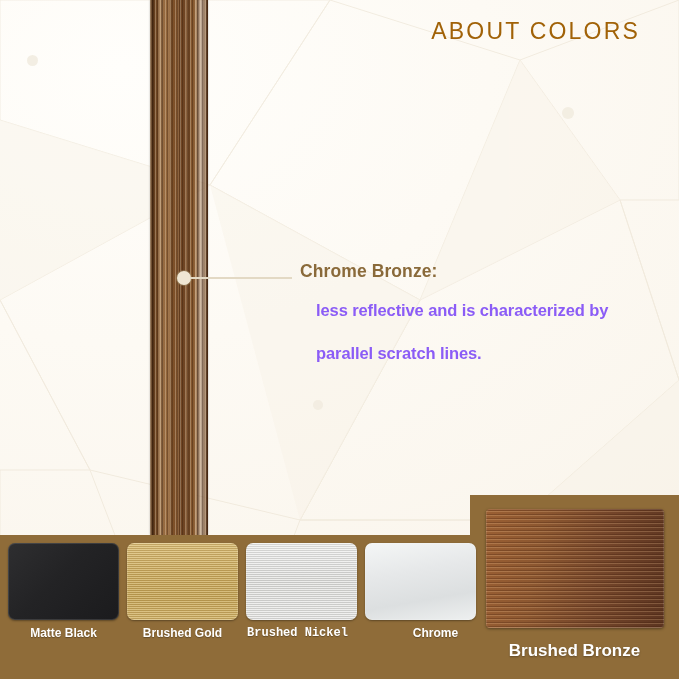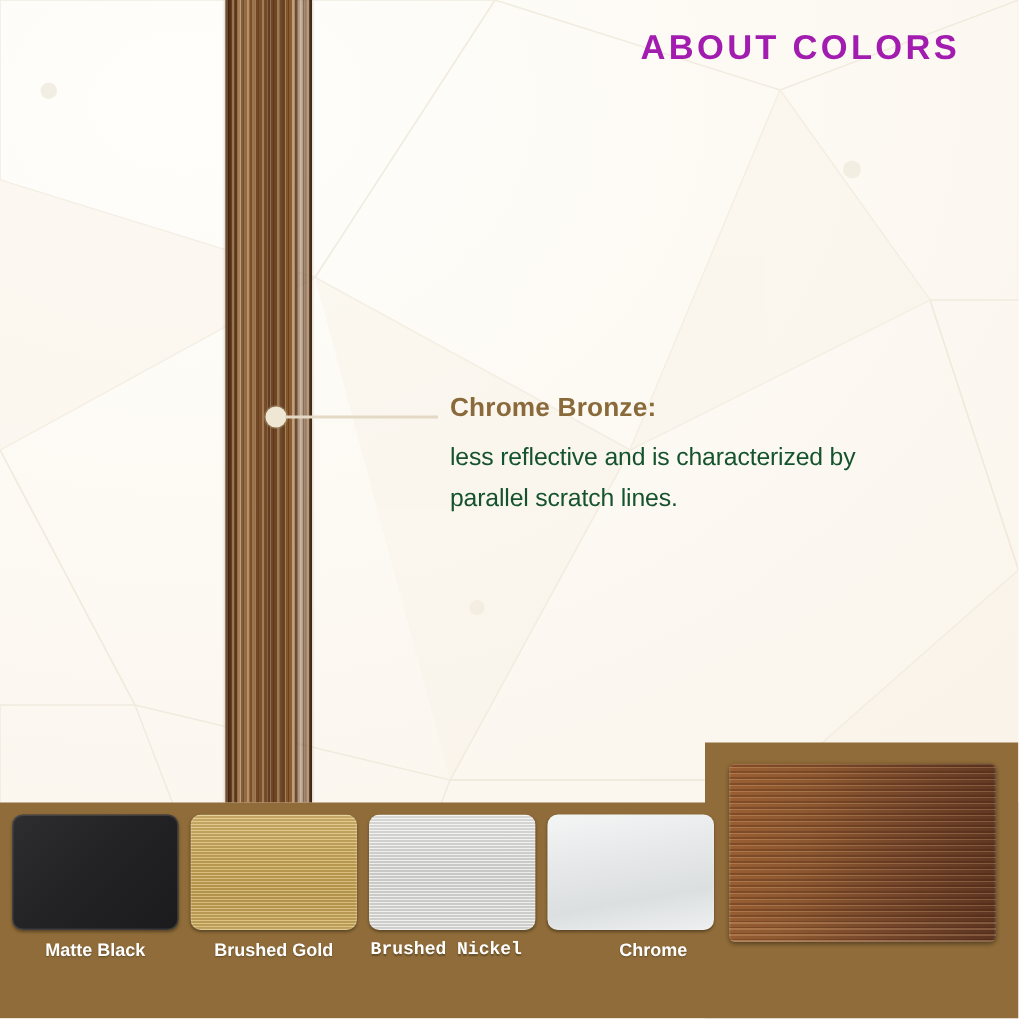--- a/index.html
+++ b/index.html
@@ -57,28 +57,29 @@
     background:#e3d9c4;
   }
 
   
   #text-block{position:absolute;left:300px;top:262px;width:360px;}
   #callout-title{
     font-size:17.5px;font-weight:bold;color:#8a6a3a;letter-spacing:.1px;
     margin:0 0 11px 0;line-height:1.1;
   }
   .body-line{
-    font-size:16.5px;color:#14532d;line-height:1.62;margin:0;
+    font-size:16.5px;color:#8b5cf6;line-height:1.62;margin:16px;
     letter-spacing:-.1px;
+    font-weight:bold;
   }
 
   
   #page-title{
     position:absolute;right:39px;top:18px;
-    font-size:23px;font-weight:bold;color:#a21caf;
+    font-size:23px;font-weight:normal;color:#a16207;
     letter-spacing:2.2px;white-space:nowrap;
   }
 
   
   #footer-bar{
     position:absolute;left:0;bottom:0;width:679px;height:144px;
     background:#8f6c39;
   }
   #bronze-panel{
     position:absolute;left:470px;bottom:0;width:209px;height:184px;
@@ -188,14 +189,15 @@
   <div class="swatch s-gold" style="left:127px;top:543px;width:111px;height:77px;"></div>
   <div class="swatch s-nickel" style="left:246px;top:543px;width:111px;height:77px;"></div>
   <div class="swatch s-chrome" style="left:365px;top:543px;width:111px;height:77px;"></div>
 
   <div class="sw-label" style="left:8px;top:626px;width:111px;">Matte Black</div>
   <div class="sw-label" style="left:127px;top:626px;width:111px;text-align:center;">Brushed Gold</div>
   <div class="sw-label" style="left:242px;top:626px;width:111px;font-family:Liberation Mono, monospace;">Brushed Nickel</div>
   <div class="sw-label" style="left:380px;top:626px;width:111px;">Chrome</div>
 
   <div id="bronze-swatch" class="s-bronze"></div>
+  <div id="bronze-label">Brushed Bronze</div>
 
 </div>
 
 </body></html>

